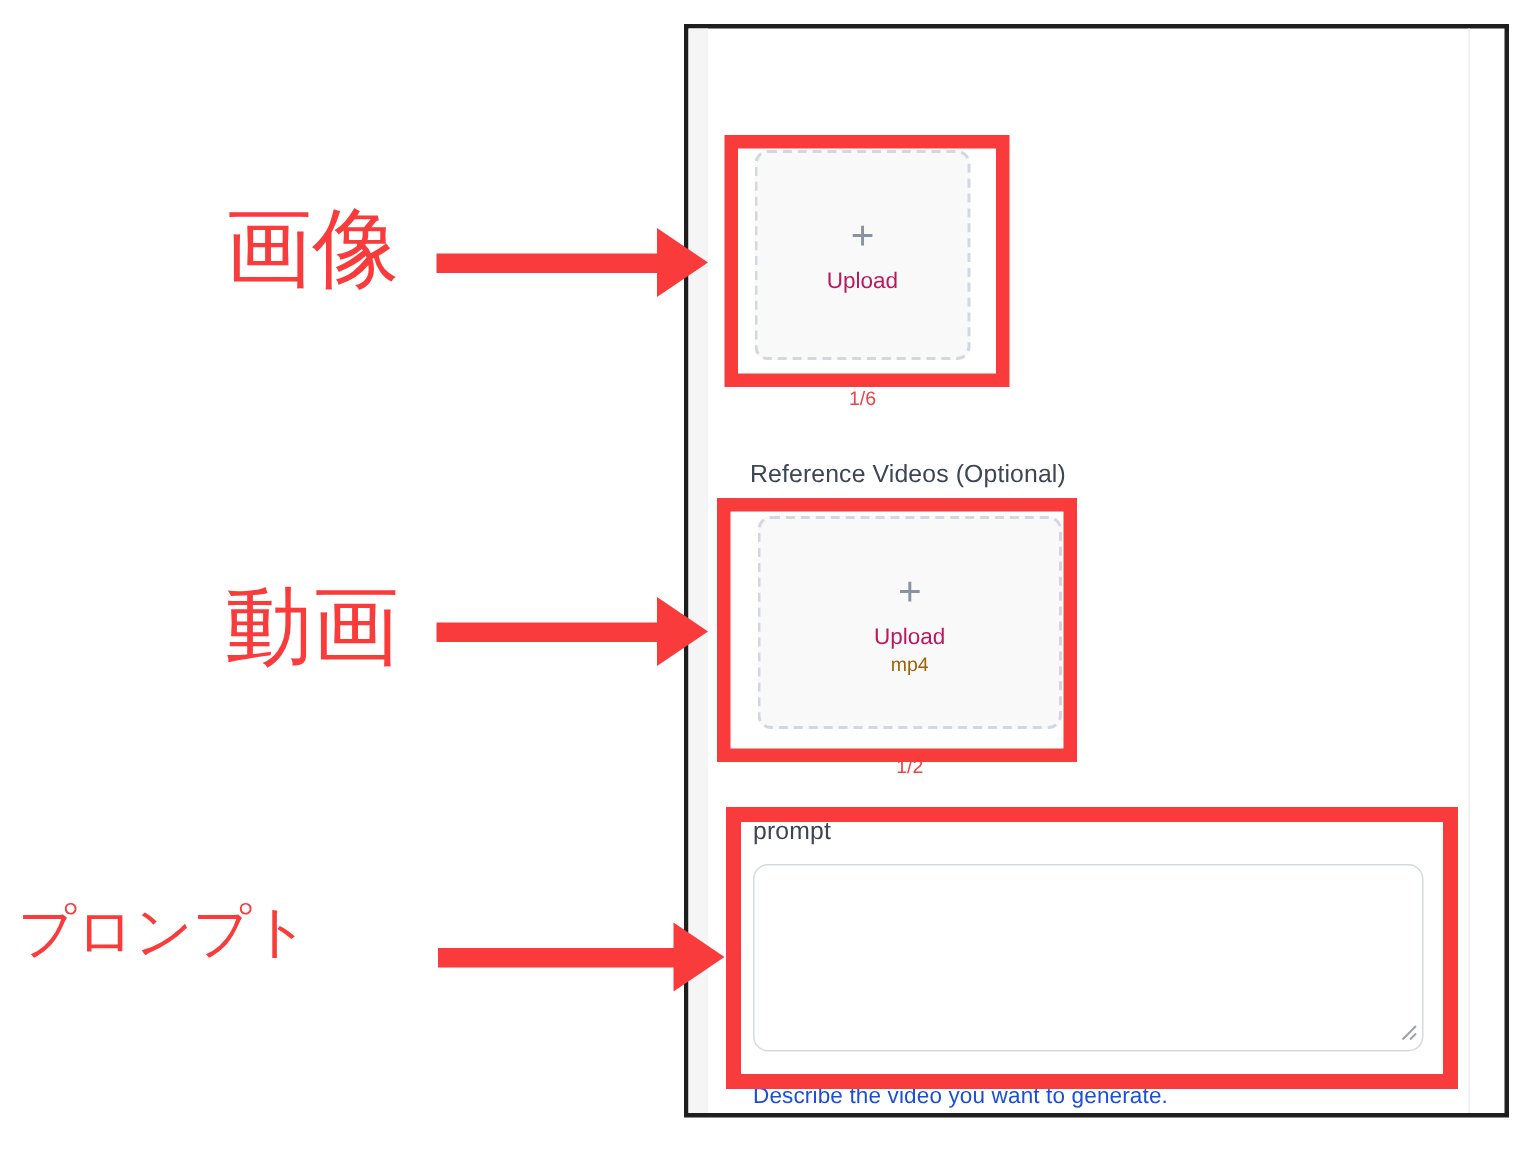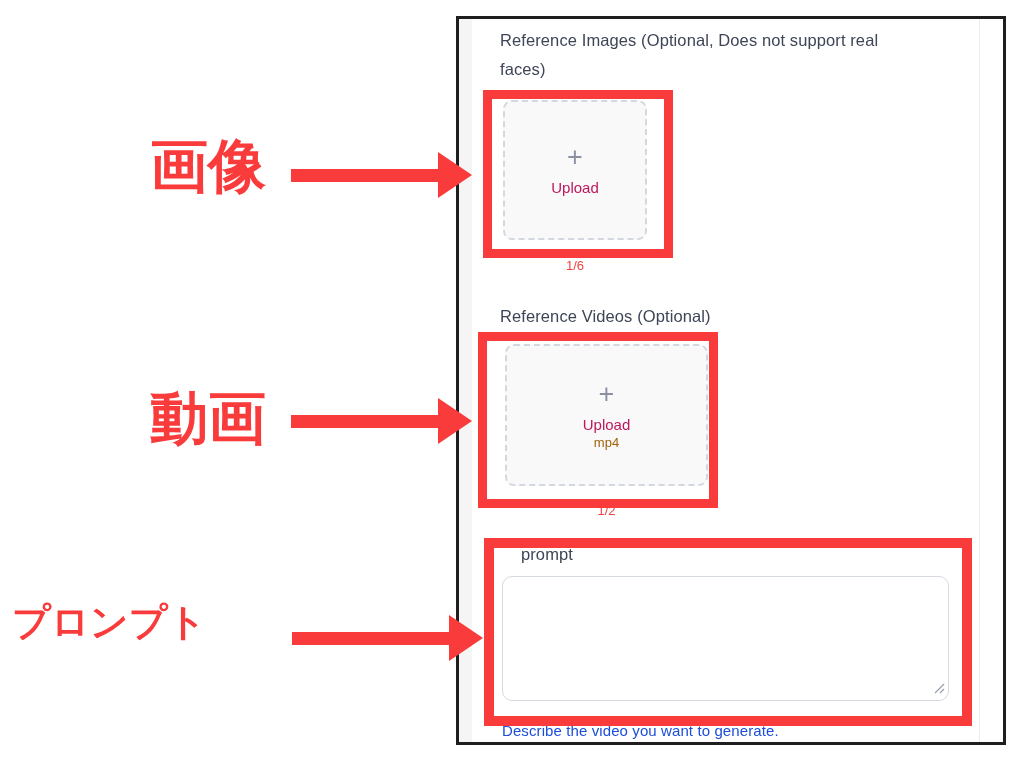--- a/index.html
+++ b/index.html
@@ -52,62 +52,58 @@
   .help-text{
     position:absolute;font-size:15px;color:#1d4ed8;letter-spacing:.1px;
   }
   
   .red-rect{
     position:absolute;box-sizing:border-box;border:9px solid var(--red);
     pointer-events:none;
   }
   .red-rect.r3{border-width:10px;}
   .jp-label{
-    position:absolute;color:var(--red);font-weight:bold;line-height:1;
+    position:absolute;color:var(--red);font-weight:normal;line-height:1;
     white-space:nowrap;
     font-family:"Liberation Sans","DejaVu Sans",sans-serif;
   }
   .arrow{position:absolute;pointer-events:none;}
   .arrow .shaft{position:absolute;background:var(--red);height:13px;top:17px;left:0;}
   .arrow .head{
     position:absolute;top:0;width:0;height:0;
     border-top:23px solid transparent;border-bottom:23px solid transparent;
     border-left:34px solid var(--red);
   }
 </style>
 </head>
 <body>
 
 <div class="canvas" style="--red:#f93b3b;">
 
   <section class="panel">
     <div class="gutter-left"></div>
     <div class="divider-right"></div>
 
-    <div class="field-label" style="left:41px;top:7px;width:470px;">
-      <span>Reference Images (Optional, Does not support real</span><br>
-      <span>faces)</span>
-    </div>
 
     <div class="upload-box" style="left:44px;top:81px;width:144px;height:140px;">
       <span class="plus">+</span>
       <span class="upload-label">Upload</span>
     </div>
     <div class="counter" style="left:44px;top:239px;width:144px;">1/6</div>
 
     <div class="field-label" style="left:41px;top:283px;width:470px;">Reference Videos (Optional)</div>
 
     <div class="upload-box" style="left:46px;top:325px;width:203px;height:142px;">
       <span class="plus">+</span>
       <span class="upload-label">Upload</span>
       <span class="upload-hint">mp4</span>
     </div>
     <div class="counter" style="left:46px;top:484px;width:203px;">1/2</div>
 
-    <div class="field-label" style="left:43px;top:521px;margin-left:19px;">prompt</div>
+    <div class="field-label" style="left:43px;top:521px;">prompt</div>
 
     <div class="textarea-wrap" style="left:43px;top:557px;">
       <textarea class="prompt-textarea" style=""></textarea>
       <span class="resize-handle">
         <svg width="12" height="12" viewBox="0 0 12 12">
           <line x1="2" y1="11" x2="11" y2="2" stroke="#9aa0ab" stroke-width="1.3"></line>
           <line x1="7" y1="11" x2="11" y2="7" stroke="#9aa0ab" stroke-width="1.3"></line>
         </svg>
       </span>
     </div>

